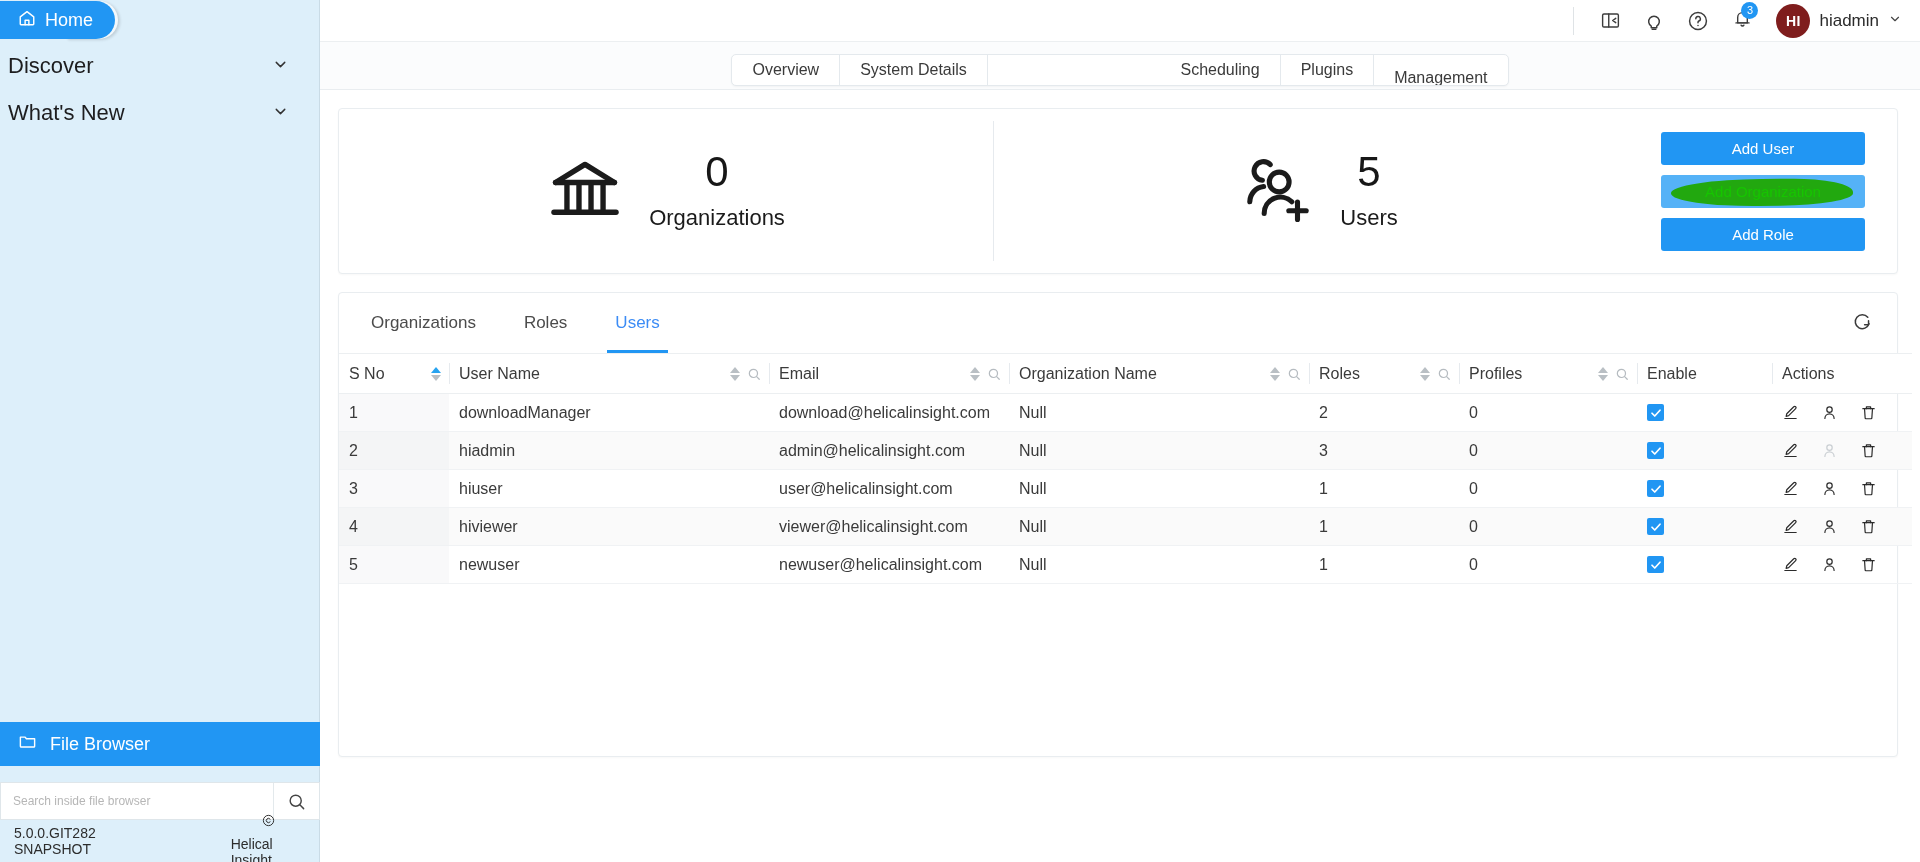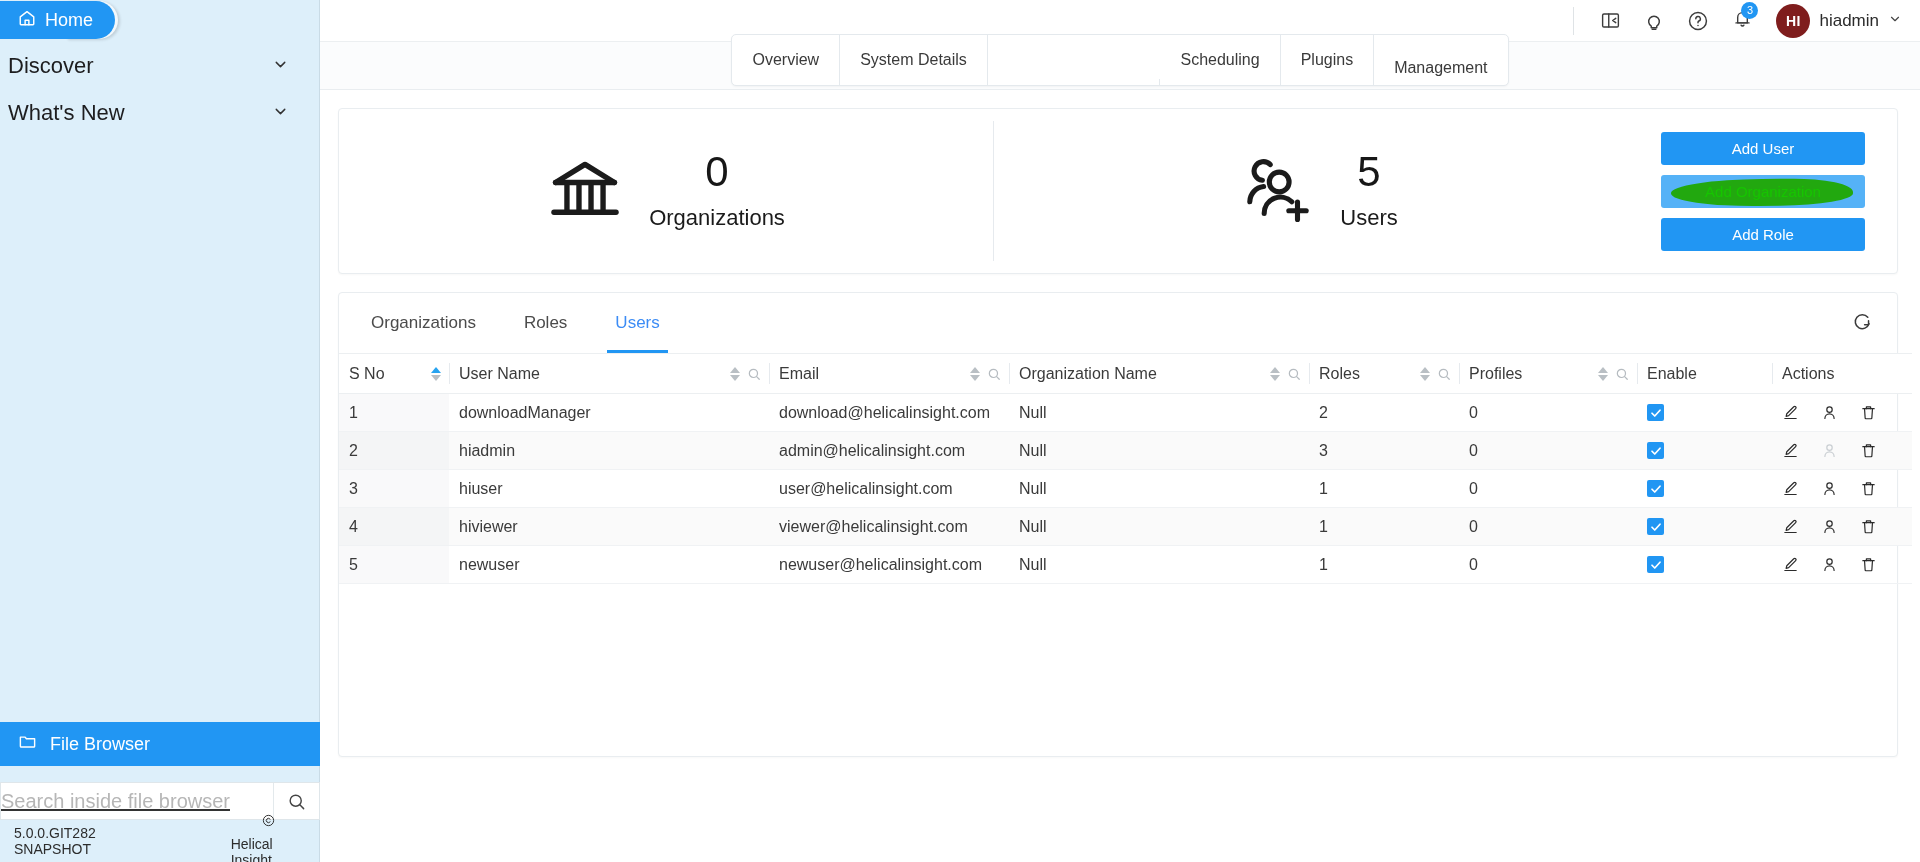--- a/index.html
+++ b/index.html
@@ -60,24 +60,23 @@
   }
   .fb-search {
     position: absolute; left: 0; bottom: 42px;
     width: 320px; height: 38px;
     background: #fff;
     border: 1px solid #dfe6ea;
     display: flex; align-items: center;
   }
   .fb-search input {
     flex: 1; border: 0; outline: 0; height: 100%;
-    padding: 0 0; font-size: 20px; color: #333;
+    padding: 0 12px; font-size: 12px; color: #333;
     font-family: "Liberation Sans", sans-serif;
     background: transparent;
-    text-decoration: underline;
   }
   .fb-search input::placeholder { color: #b6b6b6; }
   .fb-search .sicon {
     width: 46px; height: 100%;
     display: flex; align-items: center; justify-content: center;
     border-left: 1px solid #e3e9ec; color: #444;
   }
   .sidebar-footer {
     position: absolute; left: 0; bottom: 0;
     width: 320px; height: 42px;
@@ -125,21 +124,21 @@
 
   .tabsbar {
     height: 48px; background: #fbfcfd;
     display: flex; align-items: flex-end; justify-content: center;
     border-bottom: 1px solid #e9edf0;
   }
   .tabs {
     display: flex; background: #fff;
     border: 1px solid #e4e9ed;
     border-radius: 5px; overflow: hidden;
-    height: 52px; margin-bottom: 3px;
+    height: 32px; margin-bottom: 3px;
     box-shadow: 0 1px 2px rgba(0,0,0,.04);
   }
   .tab {
     padding: 0 20px; height: 100%;
     display: flex; align-items: center;
     font-size: 16px; color: #3a3a3a;
     border-right: 1px solid #e4e9ed;
     cursor: pointer; position: relative; white-space: nowrap;
   }
   .tab:last-child { border-right: 0; margin-top: 8px; }

